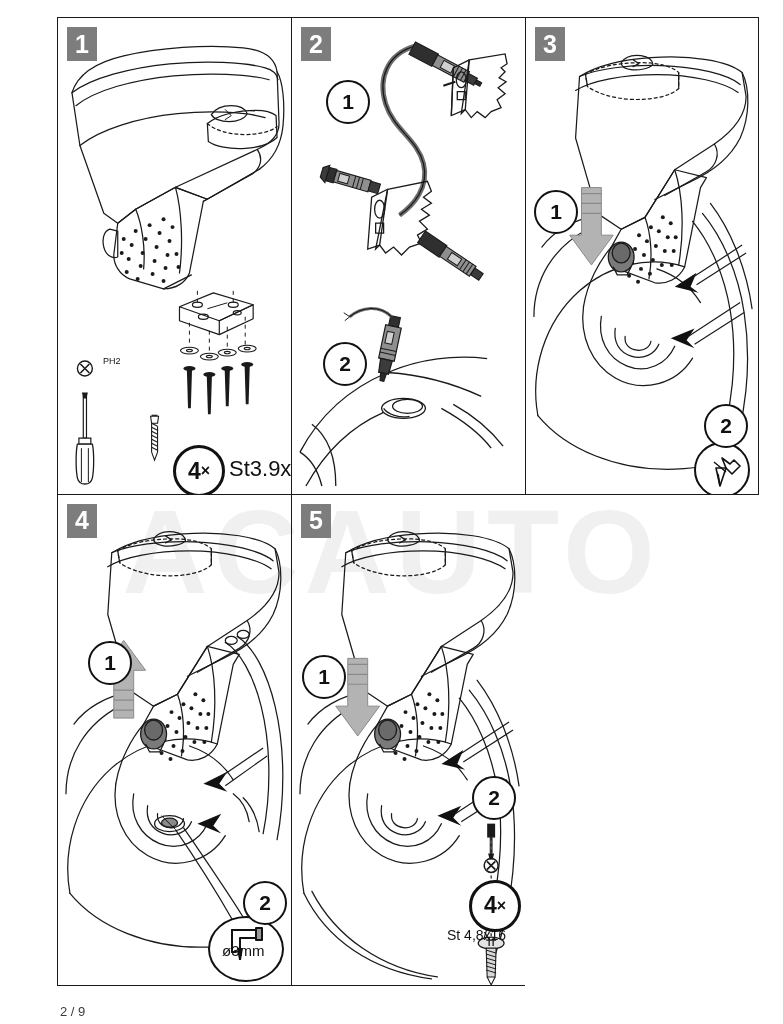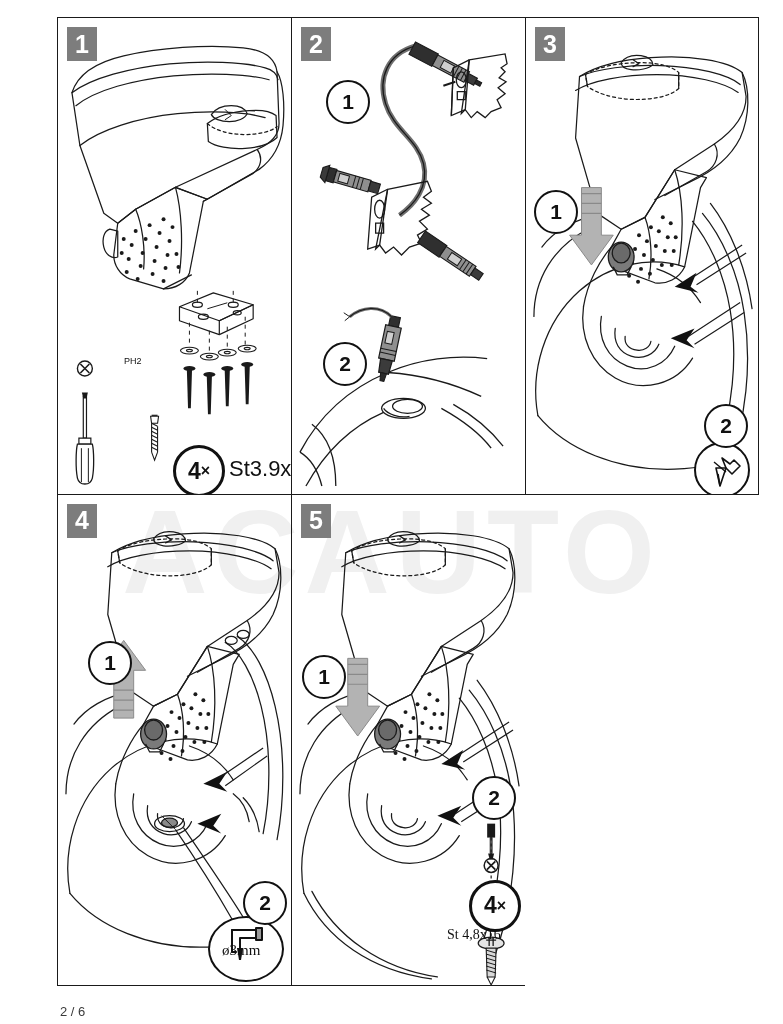--- a/index.html
+++ b/index.html
@@ -81,21 +81,21 @@
     font-size:23px;font-weight:bold;color:#111;
     z-index:6;
   }
   .qty .x{font-size:16px;font-weight:bold;}
 
   .spec{
     position:absolute;
     font-size:22px;color:#111;font-weight:normal;
     z-index:6;white-space:nowrap;
   }
-  .spec.small{font-size:14px;font-family:Liberation Serif, serif;}
+  .spec.small{font-size:14px;}
   .tiny{position:absolute;font-size:9px;color:#111;z-index:6;}
 
   
   .detail{
     position:absolute;
     border:2px solid #111;border-radius:50%;
     background:#fff;z-index:5;
     display:flex;align-items:center;justify-content:center;
   }
 
@@ -242,21 +242,21 @@
           <path d="M-4 0 L4 0 L3 7 L-3 7 Z" fill="#fff" stroke="#1a1a1a" stroke-width="1.1"></path>
           <path d="M-3 -1 L3 -1" stroke="#1a1a1a" stroke-width="1.2"></path>
           <g fill="none" stroke="#1a1a1a" stroke-width="1.1">
             <path d="M-3 7 L3 10 M-3 11 L3 14 M-3 15 L3 18 M-3 19 L3 22 M-3 23 L3 26 M-3 27 L3 30 M-3 31 L3 34"></path>
             <path d="M-3 7 L-3 36 M3 10 L3 36"></path>
             <path d="M-3 36 L0 44 L3 36"></path>
           </g>
         </g>
       </svg>
 
-      <div class="tiny" style="left:24px;top:338px;padding-left:42px;">PH2</div>
+      <div class="tiny" style="left:3px;top:338px;padding-left:42px;">PH2</div>
 
       <div class="qty" style="left:115px;top:427px;">
         <span>4</span>
           <span class="x">×</span>
       </div>
       <div class="spec" style="left:171px;top:438px;">St3.9x25</div>
     </div>
 
     <div class="panel">
       <div class="badge">2</div>
@@ -674,13 +674,13 @@
         <span>4</span>
           <span class="x">×</span>
       </div>
       <div class="spec small" style="left:155px;top:432px;">St 4,8x16</div>
     </div>
 
     <div class="spacer"></div>
   </div>
 </div>
 
-<div id="footer">2 / 6</div>
+<div id="footer">2 / 9</div>
 
 </body></html>

